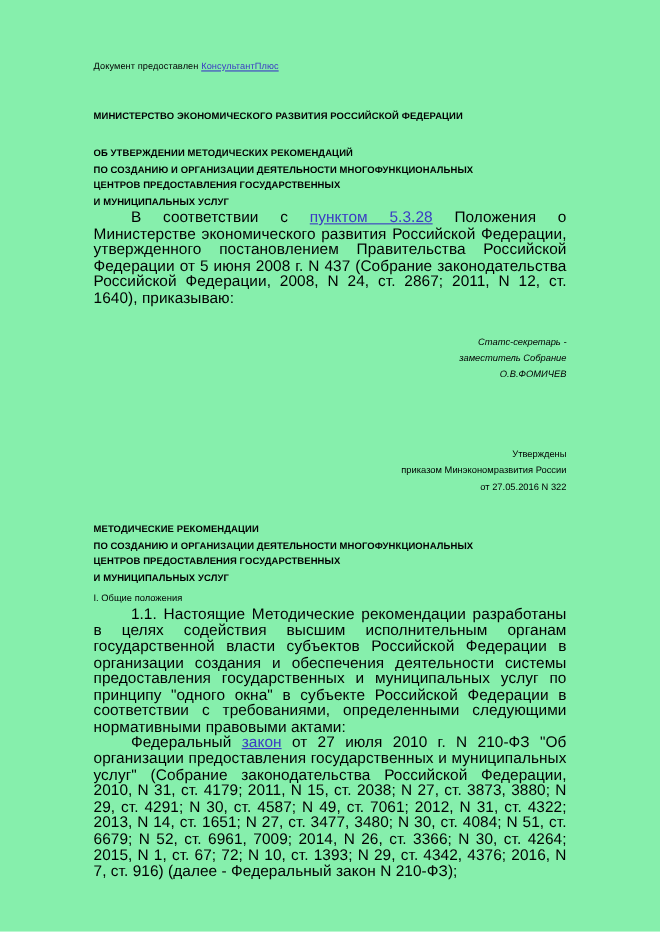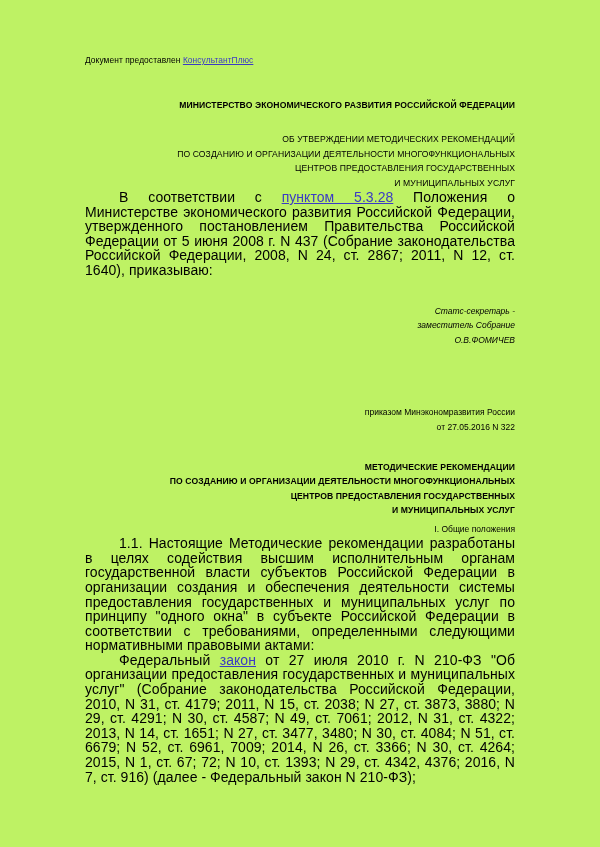--- a/index.html
+++ b/index.html
@@ -11,21 +11,21 @@
   body {
     font-family: "Liberation Sans", sans-serif;
     color: #000000;
     -webkit-font-smoothing: antialiased;
   }
   .page {
     position: relative;
     width: 600px;
     height: 847px;
     margin: 0 auto;
-    background: #bef264;
+    background: #86efac;
     overflow: hidden;
     box-sizing: border-box;
   }
   .content {
     position: absolute;
     left: 85px;
     top: 0;
     width: 430px;
   }
 
@@ -36,21 +36,21 @@
     line-height: 13px;
     color: #000000;
     letter-spacing: 0.01em;
   }
   .provider .brand {
     color: #3b3bc4;
   }
 
   
   .center {
-    text-align: right;
+    text-align: left;
   }
   .h-ministry {
     margin-top: 31px;
     font-size: 8.6px;
     font-weight: bold;
     line-height: 14px;
     letter-spacing: 0.012em;
   }
   .h-order {
     margin-top: 18px;
@@ -58,21 +58,21 @@
     font-weight: bold;
     line-height: 15px;
     letter-spacing: 0.012em;
   }
   .h-order .num {
     display: block;
   }
   .h-title {
     margin-top: 20px;
     font-size: 8.6px;
-    font-weight: normal;
+    font-weight: bold;
     line-height: 14.5px;
     letter-spacing: 0.012em;
   }
   .h-title span {
     display: block;
   }
 
   
   p.body {
     margin: 0;
@@ -152,20 +152,21 @@
     <p class="body indent para-1"><span>В соответствии с </span><a class="link" href="#">пунктом 5.3.28</a><span> Положения о Министерстве экономического развития Российской Федерации, утвержденного постановлением Правительства Российской Федерации от 5 июня 2008 г. N 437 (Собрание законодательства Российской Федерации, 2008, N 24, ст. 2867; 2011, N 12, ст. 1640), приказываю:</span></p>
 
 
     <div class="sign">
       <span>Статс-секретарь -</span>
       <span>заместитель Собрание</span>
       <span>О.В.ФОМИЧЕВ</span>
     </div>
 
     <div class="approved">
+      <span>Утверждены</span>
       <span>приказом Минэкономразвития России</span>
       <span>от 27.05.2016 N 322</span>
     </div>
 
     <div class="center h-title2">
       <span>МЕТОДИЧЕСКИЕ РЕКОМЕНДАЦИИ</span>
       <span>ПО СОЗДАНИЮ И ОРГАНИЗАЦИИ ДЕЯТЕЛЬНОСТИ МНОГОФУНКЦИОНАЛЬНЫХ</span>
       <span>ЦЕНТРОВ ПРЕДОСТАВЛЕНИЯ ГОСУДАРСТВЕННЫХ</span>
       <span>И МУНИЦИПАЛЬНЫХ УСЛУГ</span>
     </div>

